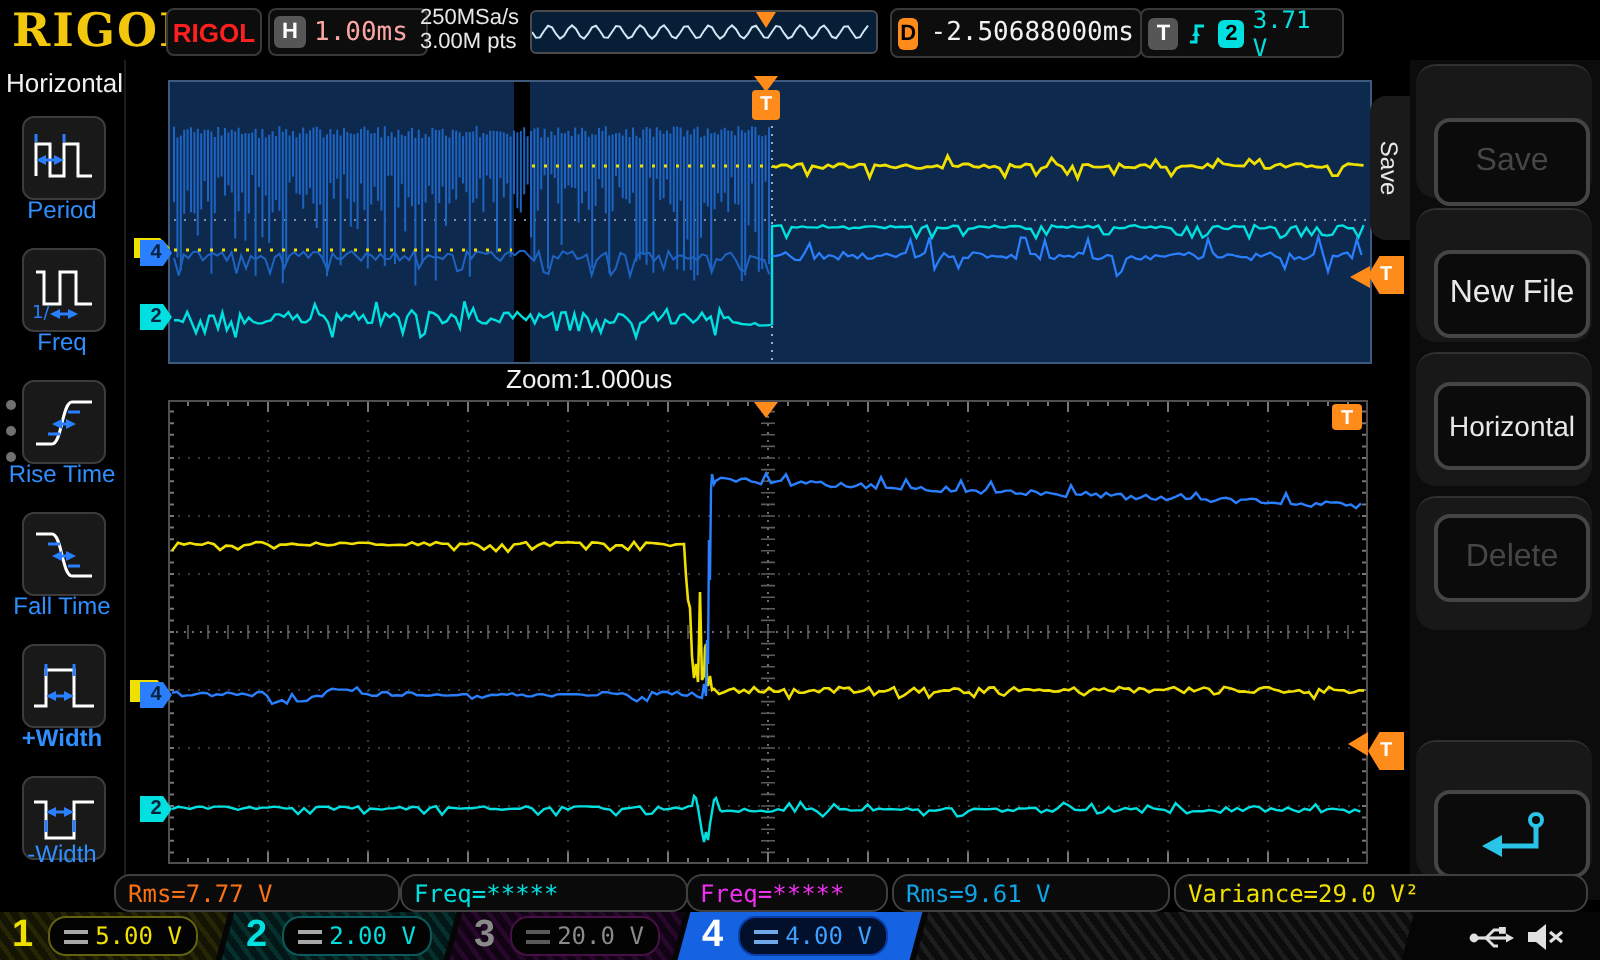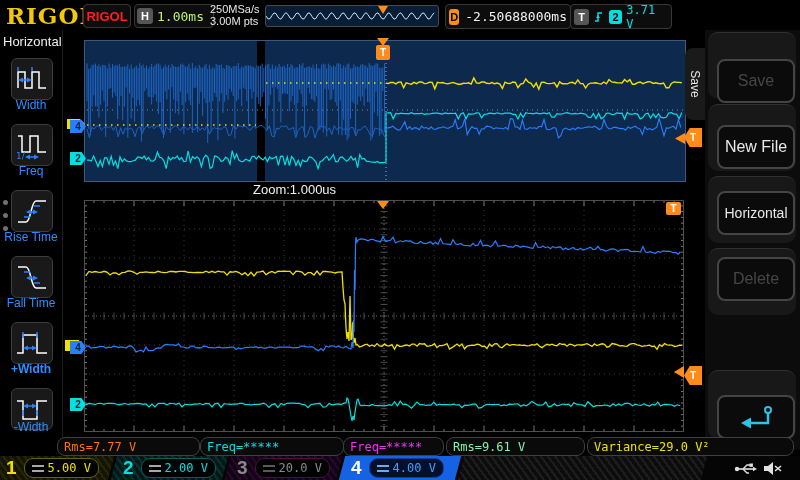--- a/index.html
+++ b/index.html
@@ -63,21 +63,21 @@
 </style>
 </head>
 <body>
 
 <div id="screen">
 
   <div class="abs" id="logo">RIGOL</div>
   <div class="abs tbox" id="stop-btn">RIGOL</div>
   <div class="abs tbox" id="h-group">
     <div class="sqbadge" style="background:#565656;color:#fff;">H</div>
-    <span class="mono" style="color:#bef264;font-size:13px;">1.00ms</span>
+    <span class="mono" style="color:#fca5a5;font-size:13px;">1.00ms</span>
   </div>
   <div class="abs" id="rate">
     <div>250MSa/s</div>
     <div>3.00M pts</div>
   </div>
   <div class="abs" id="preview">
     <svg id="preview-svg" width="170" height="18">
         <path d="M0,10 L2,12.9 L4,12.7 L6,9.5 L8,6.9 L10,7.7 L12,11.0 L14,13.3 L16,11.9 L18,8.5 L20,6.7 L22,8.5 L24,12.0 L26,13.3 L28,11.0 L30,7.7 L32,6.9 L34,9.5 L36,12.7 L38,12.9 L40,10.0 L42,7.0 L44,7.3 L46,10.5 L48,13.1 L50,12.3 L52,8.9 L54,6.7 L56,8.1 L58,11.5 L60,13.3 L62,11.5 L64,8.0 L66,6.7 L68,9.0 L70,12.4 L72,13.1 L74,10.5 L76,7.3 L78,7.1 L80,10.1 L82,13.0 L84,12.6 L86,9.4 L88,6.8 L90,7.7 L92,11.1 L94,13.3 L96,11.9 L98,8.4 L100,6.7 L102,8.6 L104,12.0 L106,13.2 L108,10.9 L110,7.6 L112,6.9 L114,9.6 L116,12.7 L118,12.9 L120,9.9 L122,7.0 L124,7.4 L126,10.6 L128,13.2 L130,12.3 L132,8.9 L134,6.7 L136,8.1 L138,11.6 L140,13.3 L142,11.4 L144,8.0 L146,6.8 L148,9.1 L150,12.4 L152,13.1 L154,10.4 L156,7.3 L158,7.1 L160,10.1 L162,13.0 L164,12.6 L166,9.4 L168,6.8" stroke="#cfe8f5" fill="none" stroke-width="1"></path>
       </svg>
   </div>
@@ -100,21 +100,21 @@
   <div class="abs" id="left-title">Horizontal</div>
 
   <div class="abs menu-item" style="top:58px;">
     <svg width="36" height="32">
       <path d="M4,25 V9 H11 V25 H18 V9 H25 V25 H32" stroke="#fff" fill="none" stroke-width="1.5"></path>
       <path d="M4,4 V8 M18,4 V8" stroke="#2a7fff" stroke-width="1.5"></path>
       <line x1="6" y1="17" x2="16" y2="17" stroke="#2a7fff" stroke-width="1.5"></line>
       <path d="M4,17 L9,14.5 L9,19.5 Z M18,17 L13,14.5 L13,19.5 Z" fill="#2a7fff"></path>
     </svg>
   </div>
-  <div class="abs menu-label" style="top:98px;">Width</div>
+  <div class="abs menu-label" style="top:98px;">Period</div>
 
   <div class="abs menu-item" style="top:124px;">
     <svg width="36" height="32">
       <path d="M4,7 H8 V23 H16 V7 H24 V23 H32" stroke="#fff" fill="none" stroke-width="1.5"></path>
       <text x="2" y="30" font-size="9" fill="#2a7fff" font-family="DejaVu Sans,sans-serif">1/</text>
       <line x1="13" y1="28" x2="23" y2="28" stroke="#2a7fff" stroke-width="1.5"></line>
       <path d="M11,28 L16,25.5 L16,30.5 Z M25,28 L20,25.5 L20,30.5 Z" fill="#2a7fff"></path>
     </svg>
   </div>
   <div class="abs menu-label" style="top:164px;">Freq</div>
@@ -238,21 +238,21 @@
   <div class="meas" style="left:57px;width:135px;">
       <span style="color: #f97316;">Rms=7.77 V</span>
     </div>
   <div class="meas" style="left:200px;width:136px;">
       <span style="color: rgb(0, 224, 224);">Freq=*****</span>
     </div>
   <div class="meas" style="left:343px;width:93px;">
       <span style="color: rgb(240, 48, 240);">Freq=*****</span>
     </div>
   <div class="meas" style="left:446px;width:131px;">
-      <span style="color: #86efac; text-align: center;">Rms=9.61 V</span>
+      <span style="color: #0ea5e9; text-align: center;">Rms=9.61 V</span>
     </div>
   <div class="meas" style="left:587px;width:199px;">
       <span style="color: rgb(240, 224, 0);">Variance=29.0 V²</span>
     </div>
 
   <div class="abs" id="chanbar">
     <div class="chslot hatch-y" style="left:-6px;width:117px;">
       <div class="chin" style="padding-left:12px;">
         <span class="chdigit" style="color:#f0e000;">1</span>
         <div class="chbox" style="border:1px solid #62620f;">

